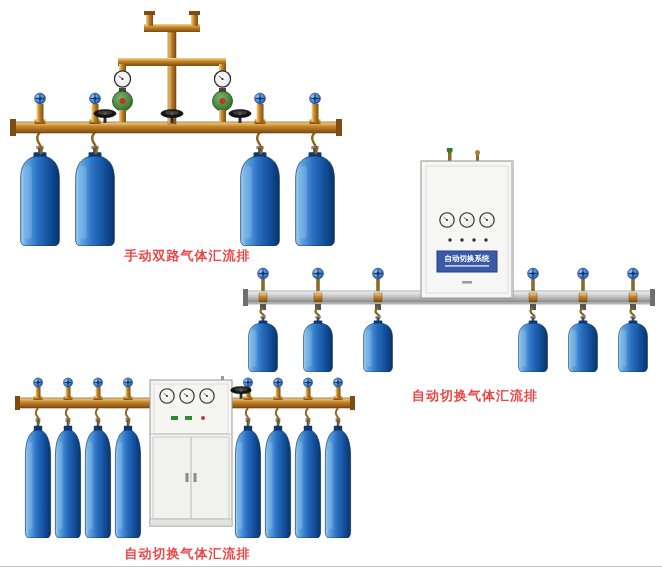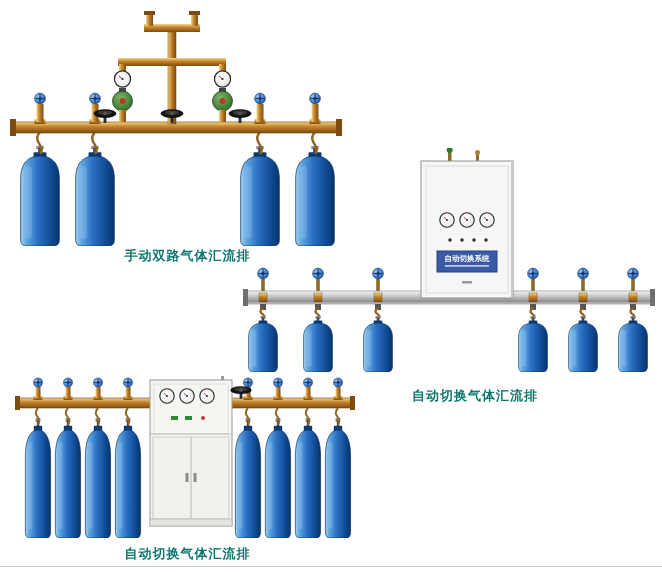--- a/index.html
+++ b/index.html
@@ -10,21 +10,21 @@
     font-family:"Liberation Sans", sans-serif;
     overflow:hidden;
   }
   .page { position:absolute; inset:0; background:#ffffff; }
   .figure { position:absolute; }
   .figure svg { display:block; }
   .caption {
     position:absolute;
     font-size:13px;
     font-weight:bold;
-    color:#0f766e;
+    color:#ef4444;
     text-align:center;
     letter-spacing:1px;
     white-space:nowrap;
   }
   .footer-line {
     position:absolute; left:0; right:0; top:566px; height:1px;
     background:#c9c9c9;
   }
   .defs-holder { position:absolute; width:0; height:0; overflow:hidden; }
 </style>

